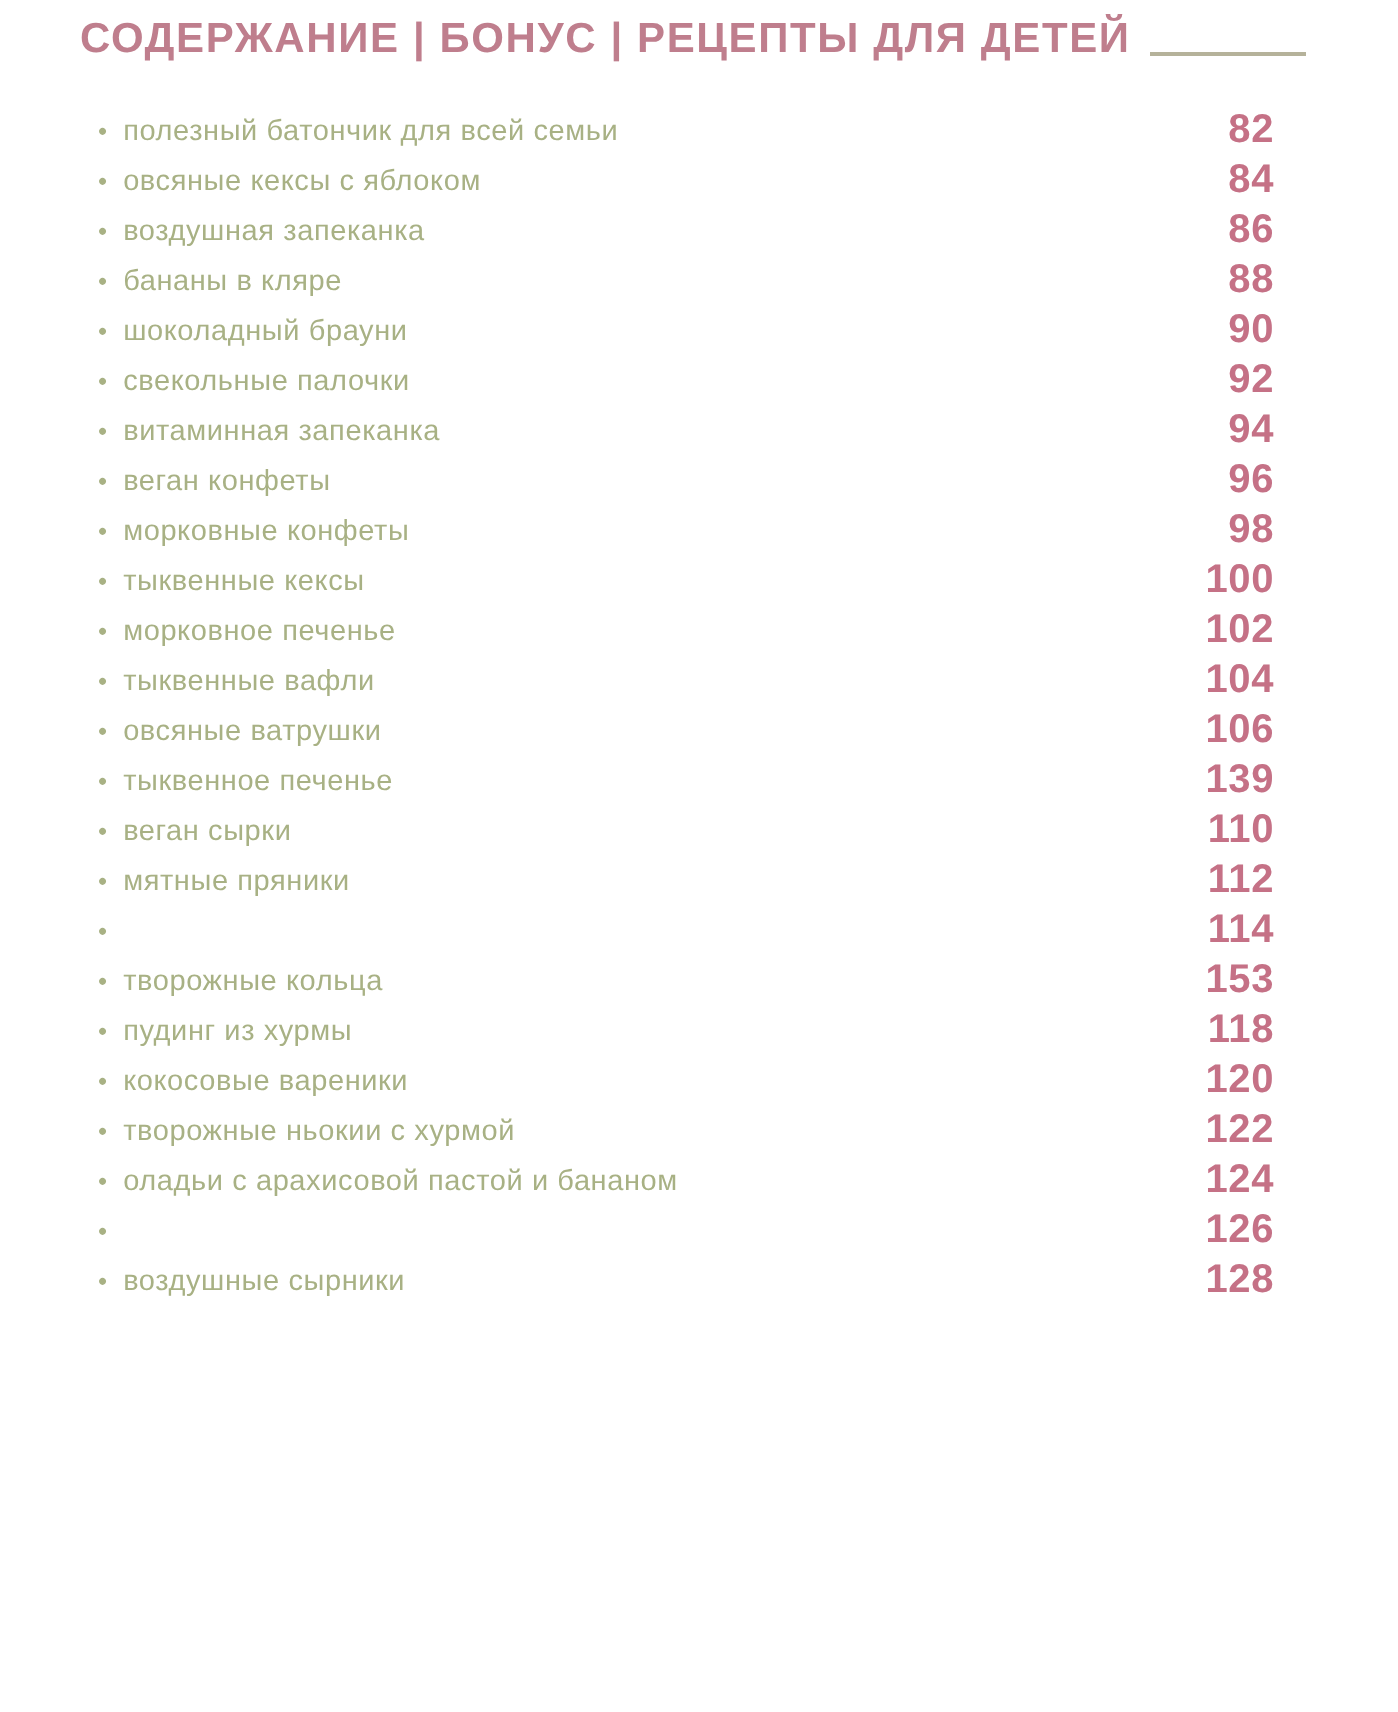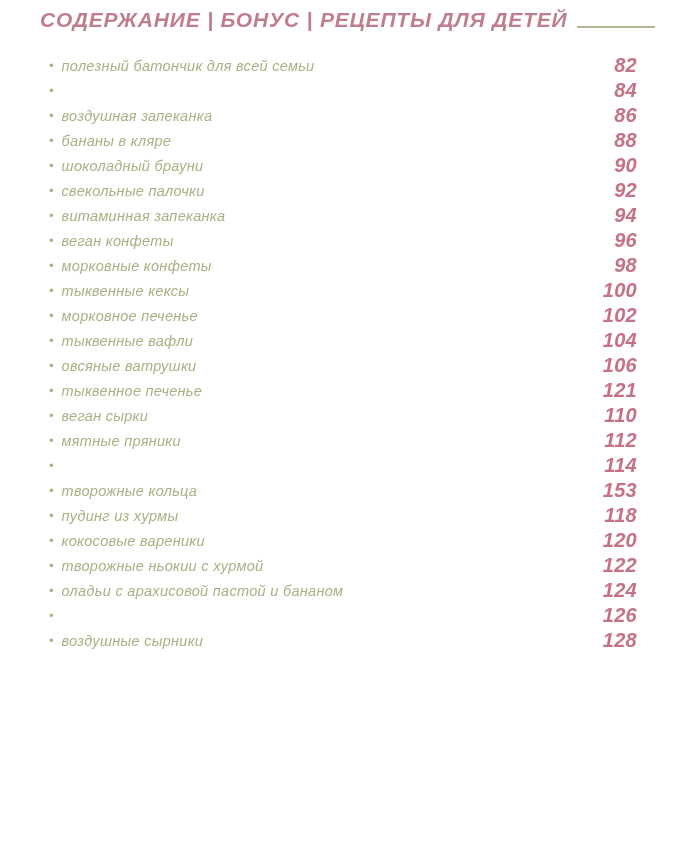--- a/index.html
+++ b/index.html
@@ -18,21 +18,20 @@
     width: 699px;
     height: 856px;
     background: var(--bg);
     font-family: "Liberation Sans", sans-serif;
     overflow: hidden;
   }
   .page {
     width: 576px;
     height: 856px;
     position: relative;
-    font-style: italic;
   }
   .header {
     display: flex;
     align-items: flex-end;
     padding: 8px 0 0 40px;
   }
   .title {
     margin: 0;
     font-size: 21px;
     line-height: 24px;
@@ -105,20 +104,21 @@
     <span class="left">
       <span class="bullet">•</span>
       <span class="label">полезный батончик для всей семьи</span>
     </span>
     <span class="num">82</span>
   </li>
 
   <li class="row">
     <span class="left">
       <span class="bullet">•</span>
+      <span class="label">овсяные кексы с яблоком</span>
     </span>
     <span class="num">84</span>
   </li>
 
   <li class="row">
     <span class="left">
       <span class="bullet">•</span>
       <span class="label">воздушная запеканка</span>
     </span>
     <span class="num">86</span>
@@ -202,21 +202,21 @@
       <span class="label">овсяные ватрушки</span>
     </span>
     <span class="num">106</span>
   </li>
 
   <li class="row">
     <span class="left">
       <span class="bullet">•</span>
       <span class="label">тыквенное печенье</span>
     </span>
-    <span class="num">121</span>
+    <span class="num">139</span>
   </li>
 
   <li class="row">
     <span class="left">
       <span class="bullet">•</span>
       <span class="label">веган сырки</span>
     </span>
     <span class="num">110</span>
   </li>
 

